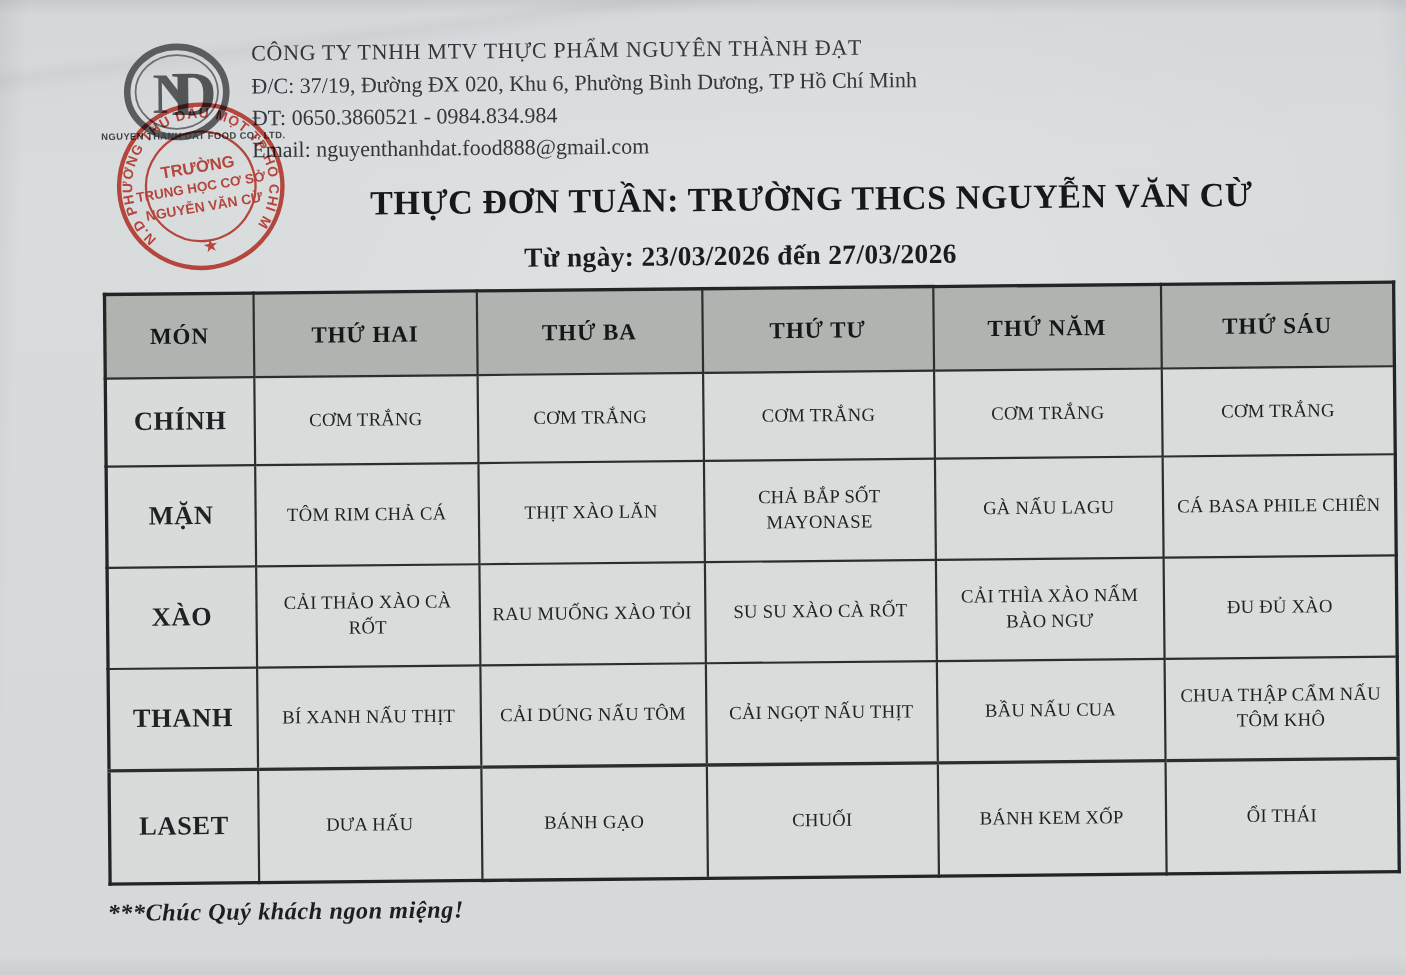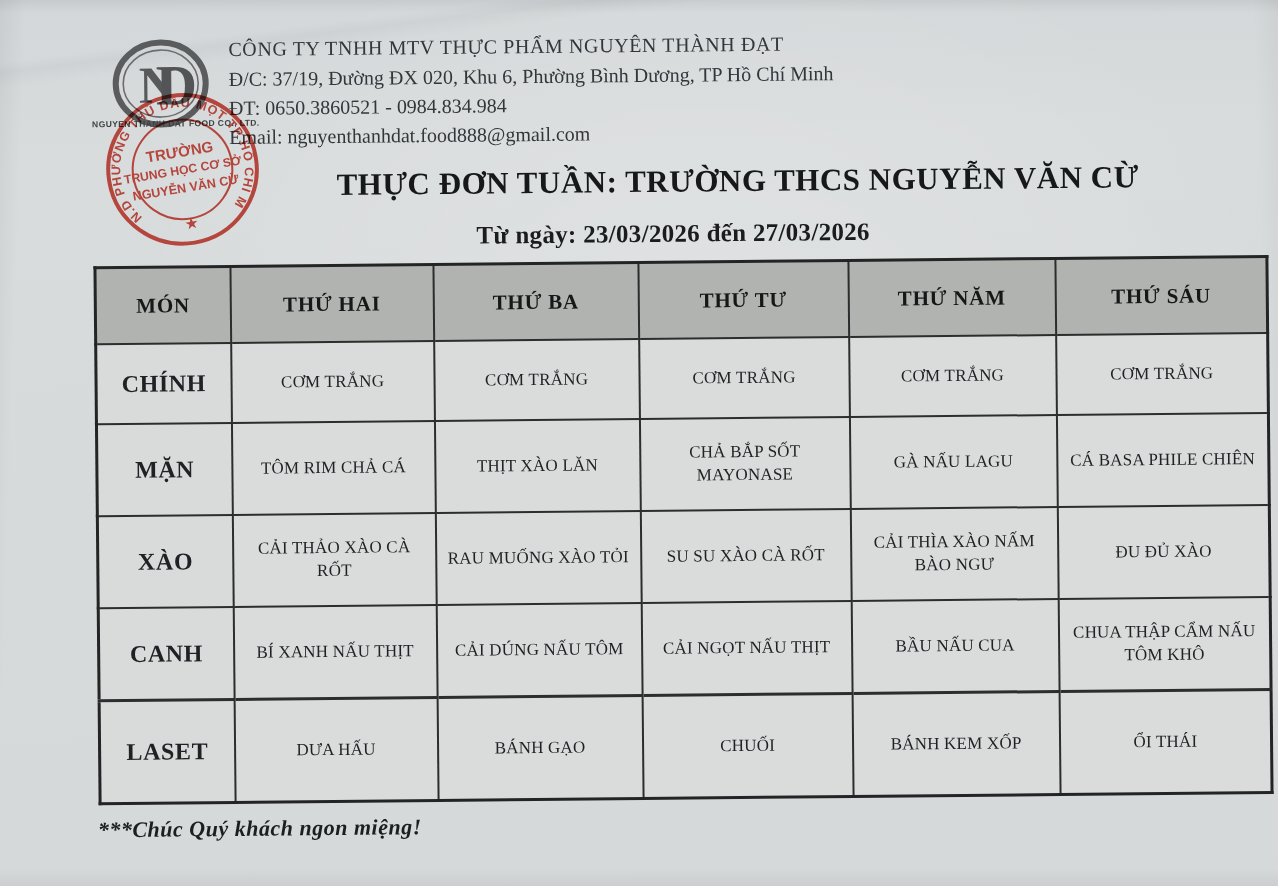--- a/index.html
+++ b/index.html
@@ -171,21 +171,21 @@
           </tr>
           <tr class="r2">
             <th class="row-label">XÀO</th>
             <td class="menu-cell">CẢI THẢO XÀO CÀ RỐT</td>
             <td class="menu-cell">RAU MUỐNG XÀO TỎI</td>
             <td class="menu-cell">SU SU XÀO CÀ RỐT</td>
             <td class="menu-cell">CẢI THÌA XÀO NẤM BÀO NGƯ</td>
             <td class="menu-cell">ĐU ĐỦ XÀO</td>
           </tr>
           <tr class="r3">
-            <th class="row-label">CANH</th>
+            <th class="row-label">THANH</th>
             <td class="menu-cell">BÍ XANH NẤU THỊT</td>
             <td class="menu-cell">CẢI DÚNG NẤU TÔM</td>
             <td class="menu-cell">CẢI NGỌT NẤU THỊT</td>
             <td class="menu-cell">BẦU NẤU CUA</td>
             <td class="menu-cell">CHUA THẬP CẨM NẤU TÔM KHÔ</td>
           </tr>
           <tr class="r4">
             <th class="row-label">LASET</th>
             <td class="menu-cell">DƯA HẤU</td>
             <td class="menu-cell">BÁNH GẠO</td>

